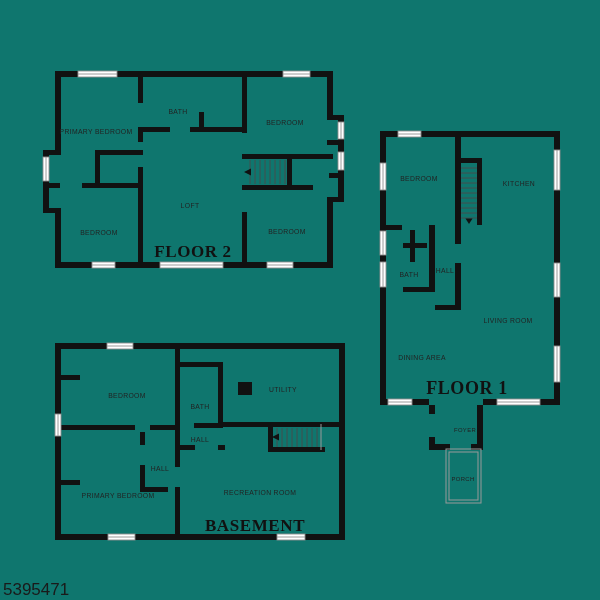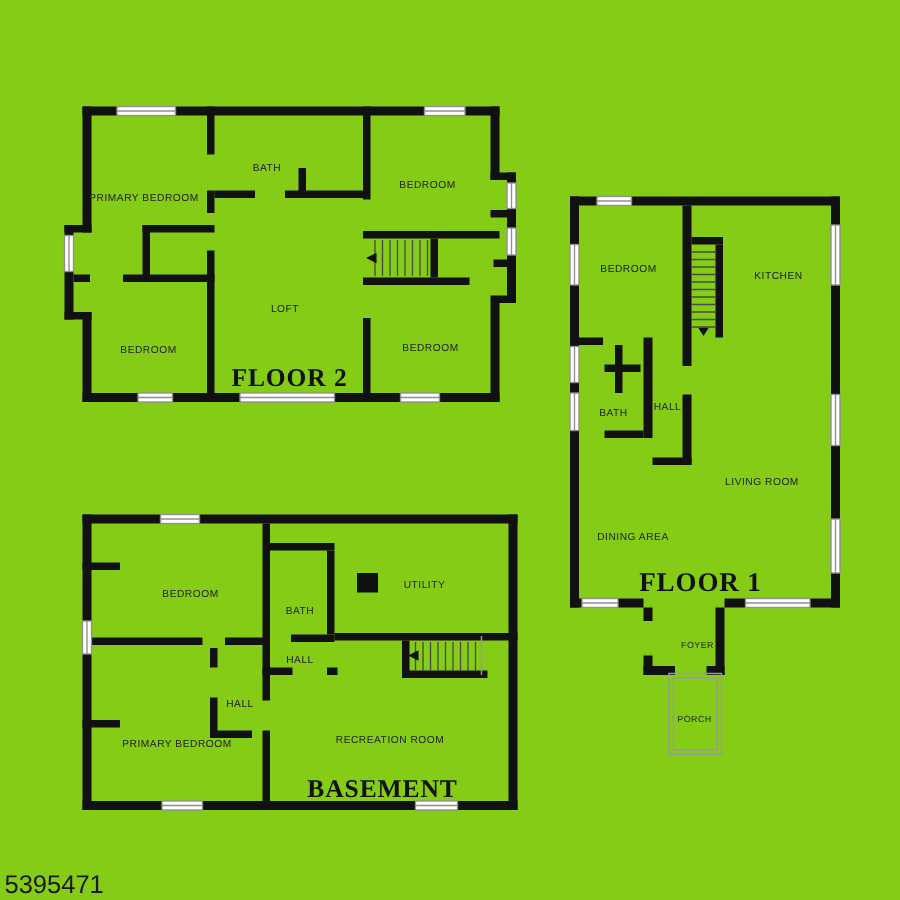--- a/index.html
+++ b/index.html
@@ -1,16 +1,16 @@
 <!DOCTYPE html>
 <html><head>
 <meta charset="utf-8">
 <style>
   html,body{margin:0;padding:0;background:#fff;}
-  .stage{position:relative;width:600px;height:600px;background:#84cc16;overflow:hidden;
+  .stage{position:relative;width:600px;height:600px;background:#0f766e;overflow:hidden;
          font-family:"Liberation Sans",sans-serif;}
   svg{display:block}
   .wall{fill:#111111;}
   .win{fill:#ffffff;stroke:#8f8f8f;stroke-width:0.9;}
   .winline{stroke:#8f8f8f;stroke-width:0.9;}
   .treads{stroke:#4a4a4a;stroke-width:0.9;fill:none;}
   .edge{stroke:#9a9a9a;stroke-width:1;fill:none;}
   .arrow{fill:#111;}
   .room{font-family:"Liberation Sans",sans-serif;font-size:6.8px;fill:#222222;
         letter-spacing:0.35px;text-anchor:middle;}

